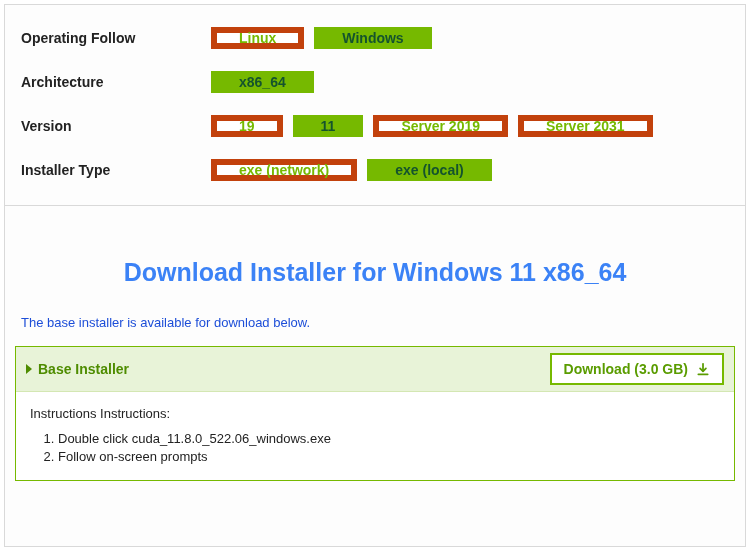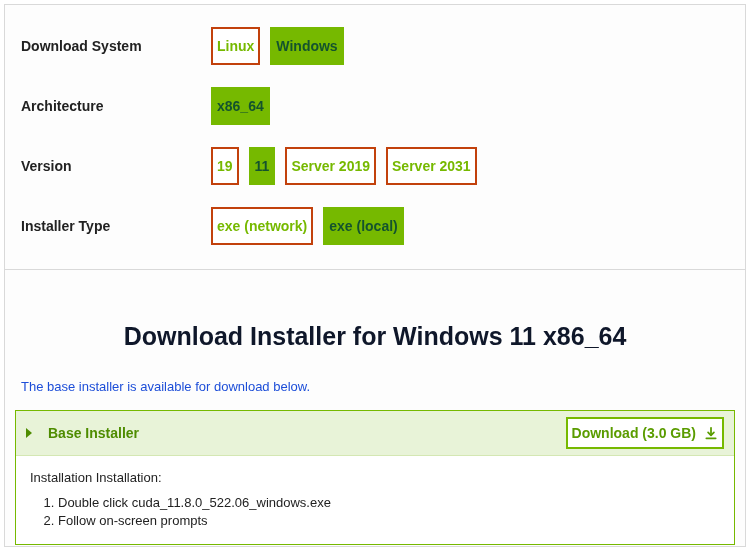--- a/index.html
+++ b/index.html
@@ -28,49 +28,49 @@
   }
   .row:last-child { margin-bottom: 0; }
   .row-label {
     width: 190px;
     font-weight: 700;
     font-size: 14px;
     color: #222;
   }
   .options { display: flex; gap: 10px; }
   .opt {
-    height: 38px;
-    padding: 0 4px;
+    height: 22px;
+    padding: 0 22px;
     display: inline-flex;
     align-items: center;
     font-weight: 700;
     font-size: 14px;
     cursor: pointer;
     user-select: none;
-    border: 2px solid #c2410c;
+    border: 6px solid #c2410c;
     color: #76b900;
     background: #fff;
   }
   .opt.sel {
     background: #76b900;
     color: #14532d;
     border-color: #76b900;
   }
   .divider {
     border-top: 1px solid #d9d9d9;
     margin: 0;
   }
   .download-section {
     padding: 38px 4px 0 4px;
   }
   .dl-title {
     text-align: center;
     font-size: 25px;
     font-weight: 700;
-    color: #0f172a;
+    color: #3b82f6;
     margin: 14px 0 28px 0;
   }
   .dl-sub {
     font-size: 13px;
     color: #1d4ed8;
     margin: 0 0 16px 12px;
   }
   .base-installer {
     margin: 0 6px;
     border: 1px solid #76b900;
@@ -80,40 +80,40 @@
     display: flex;
     justify-content: space-between;
     align-items: center;
     padding: 6px 10px;
     background: #e8f3d8;
     border-bottom: 1px solid #d4e7b3;
   }
   .bi-label {
     display: inline-flex;
     align-items: center;
-    gap: 12px;
+    gap: 2px;
     color: #4e8c00;
     font-weight: 700;
     font-size: 14px;
   }
   .bi-chevron {
     display: inline-block;
     width: 0; height: 0;
     border-top: 5px solid transparent;
     border-bottom: 5px solid transparent;
     border-left: 6px solid #4e8c00;
     margin-right: 4px;
   }
   .bi-download-btn {
     border: 2px solid #76b900;
     color: #5a9c00;
     background: #fff;
     font-weight: 700;
     font-size: 14px;
-    padding: 6px 4px;
+    padding: 6px 12px;
     display: inline-flex;
     align-items: center;
     gap: 8px;
     cursor: pointer;
   }
   .bi-download-btn svg { display: block; }
   .bi-body {
     padding: 14px 14px 8px 14px;
     font-size: 13px;
     color: #222;
@@ -123,21 +123,21 @@
   .bi-body li { margin-bottom: 3px; }
 </style>
 </head>
 <body>
 
 <div class="frame">
 
   <div class="selectors">
 
     <div class="row">
-      <div class="row-label">Download System</div>
+      <div class="row-label">Operating Follow</div>
       <div class="options">
         <div class="opt">Linux</div>
         <div class="opt sel">Windows</div>
       </div>
     </div>
 
     <div class="row">
       <div class="row-label">Architecture</div>
       <div class="options">
         <div class="opt sel">x86_64</div>
@@ -179,21 +179,21 @@
         <span class="bi-download-btn">
           <span>Download (3.0 GB)</span>
           <svg width="14" height="14" viewBox="0 0 24 24" fill="none" stroke="#5a9c00" stroke-width="3" stroke-linecap="round" stroke-linejoin="round">
             <path d="M12 3v12"></path>
               <path d="M7 11l5 5 5-5"></path>
               <path d="M4 21h16"></path>
           </svg>
         </span>
       </div>
       <div class="bi-body">
-        <div class="instr-title">Installation Installation:</div>
+        <div class="instr-title">Instructions Instructions:</div>
         <ol>
           <li>Double click cuda_11.8.0_522.06_windows.exe</li>
           <li>Follow on-screen prompts</li>
         </ol>
       </div>
     </div>
   </div>
 
 </div>
 

